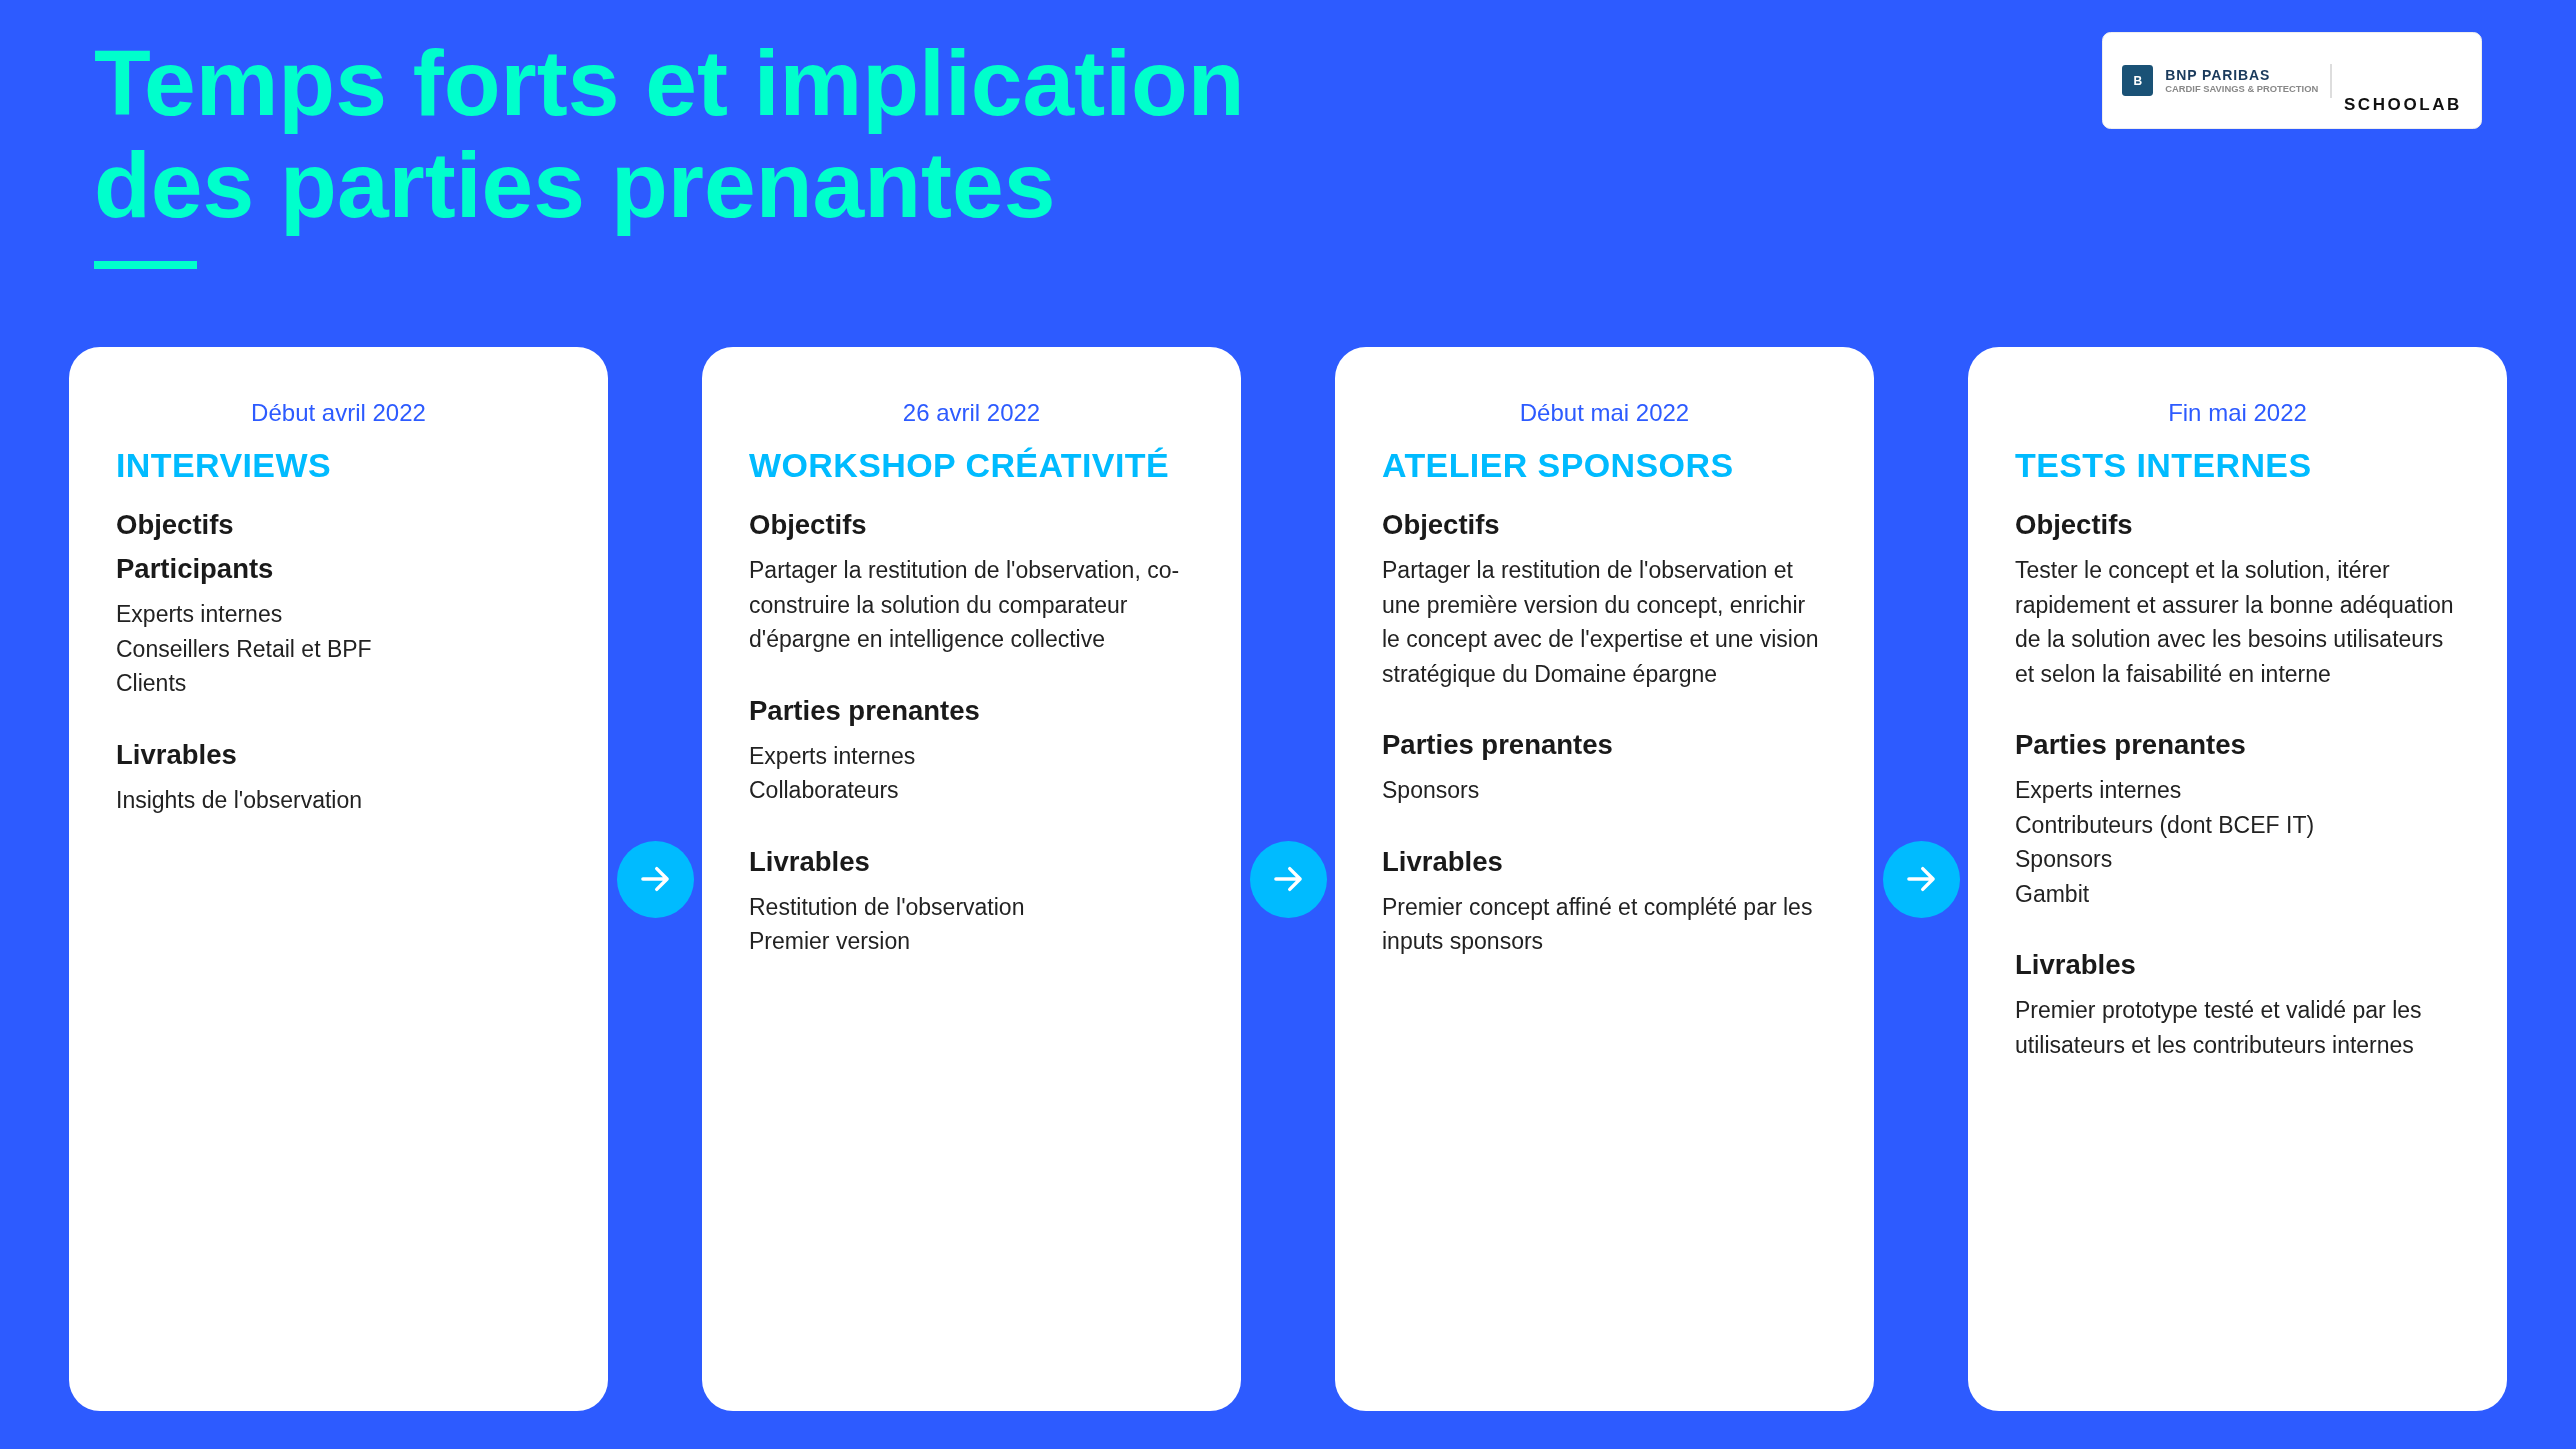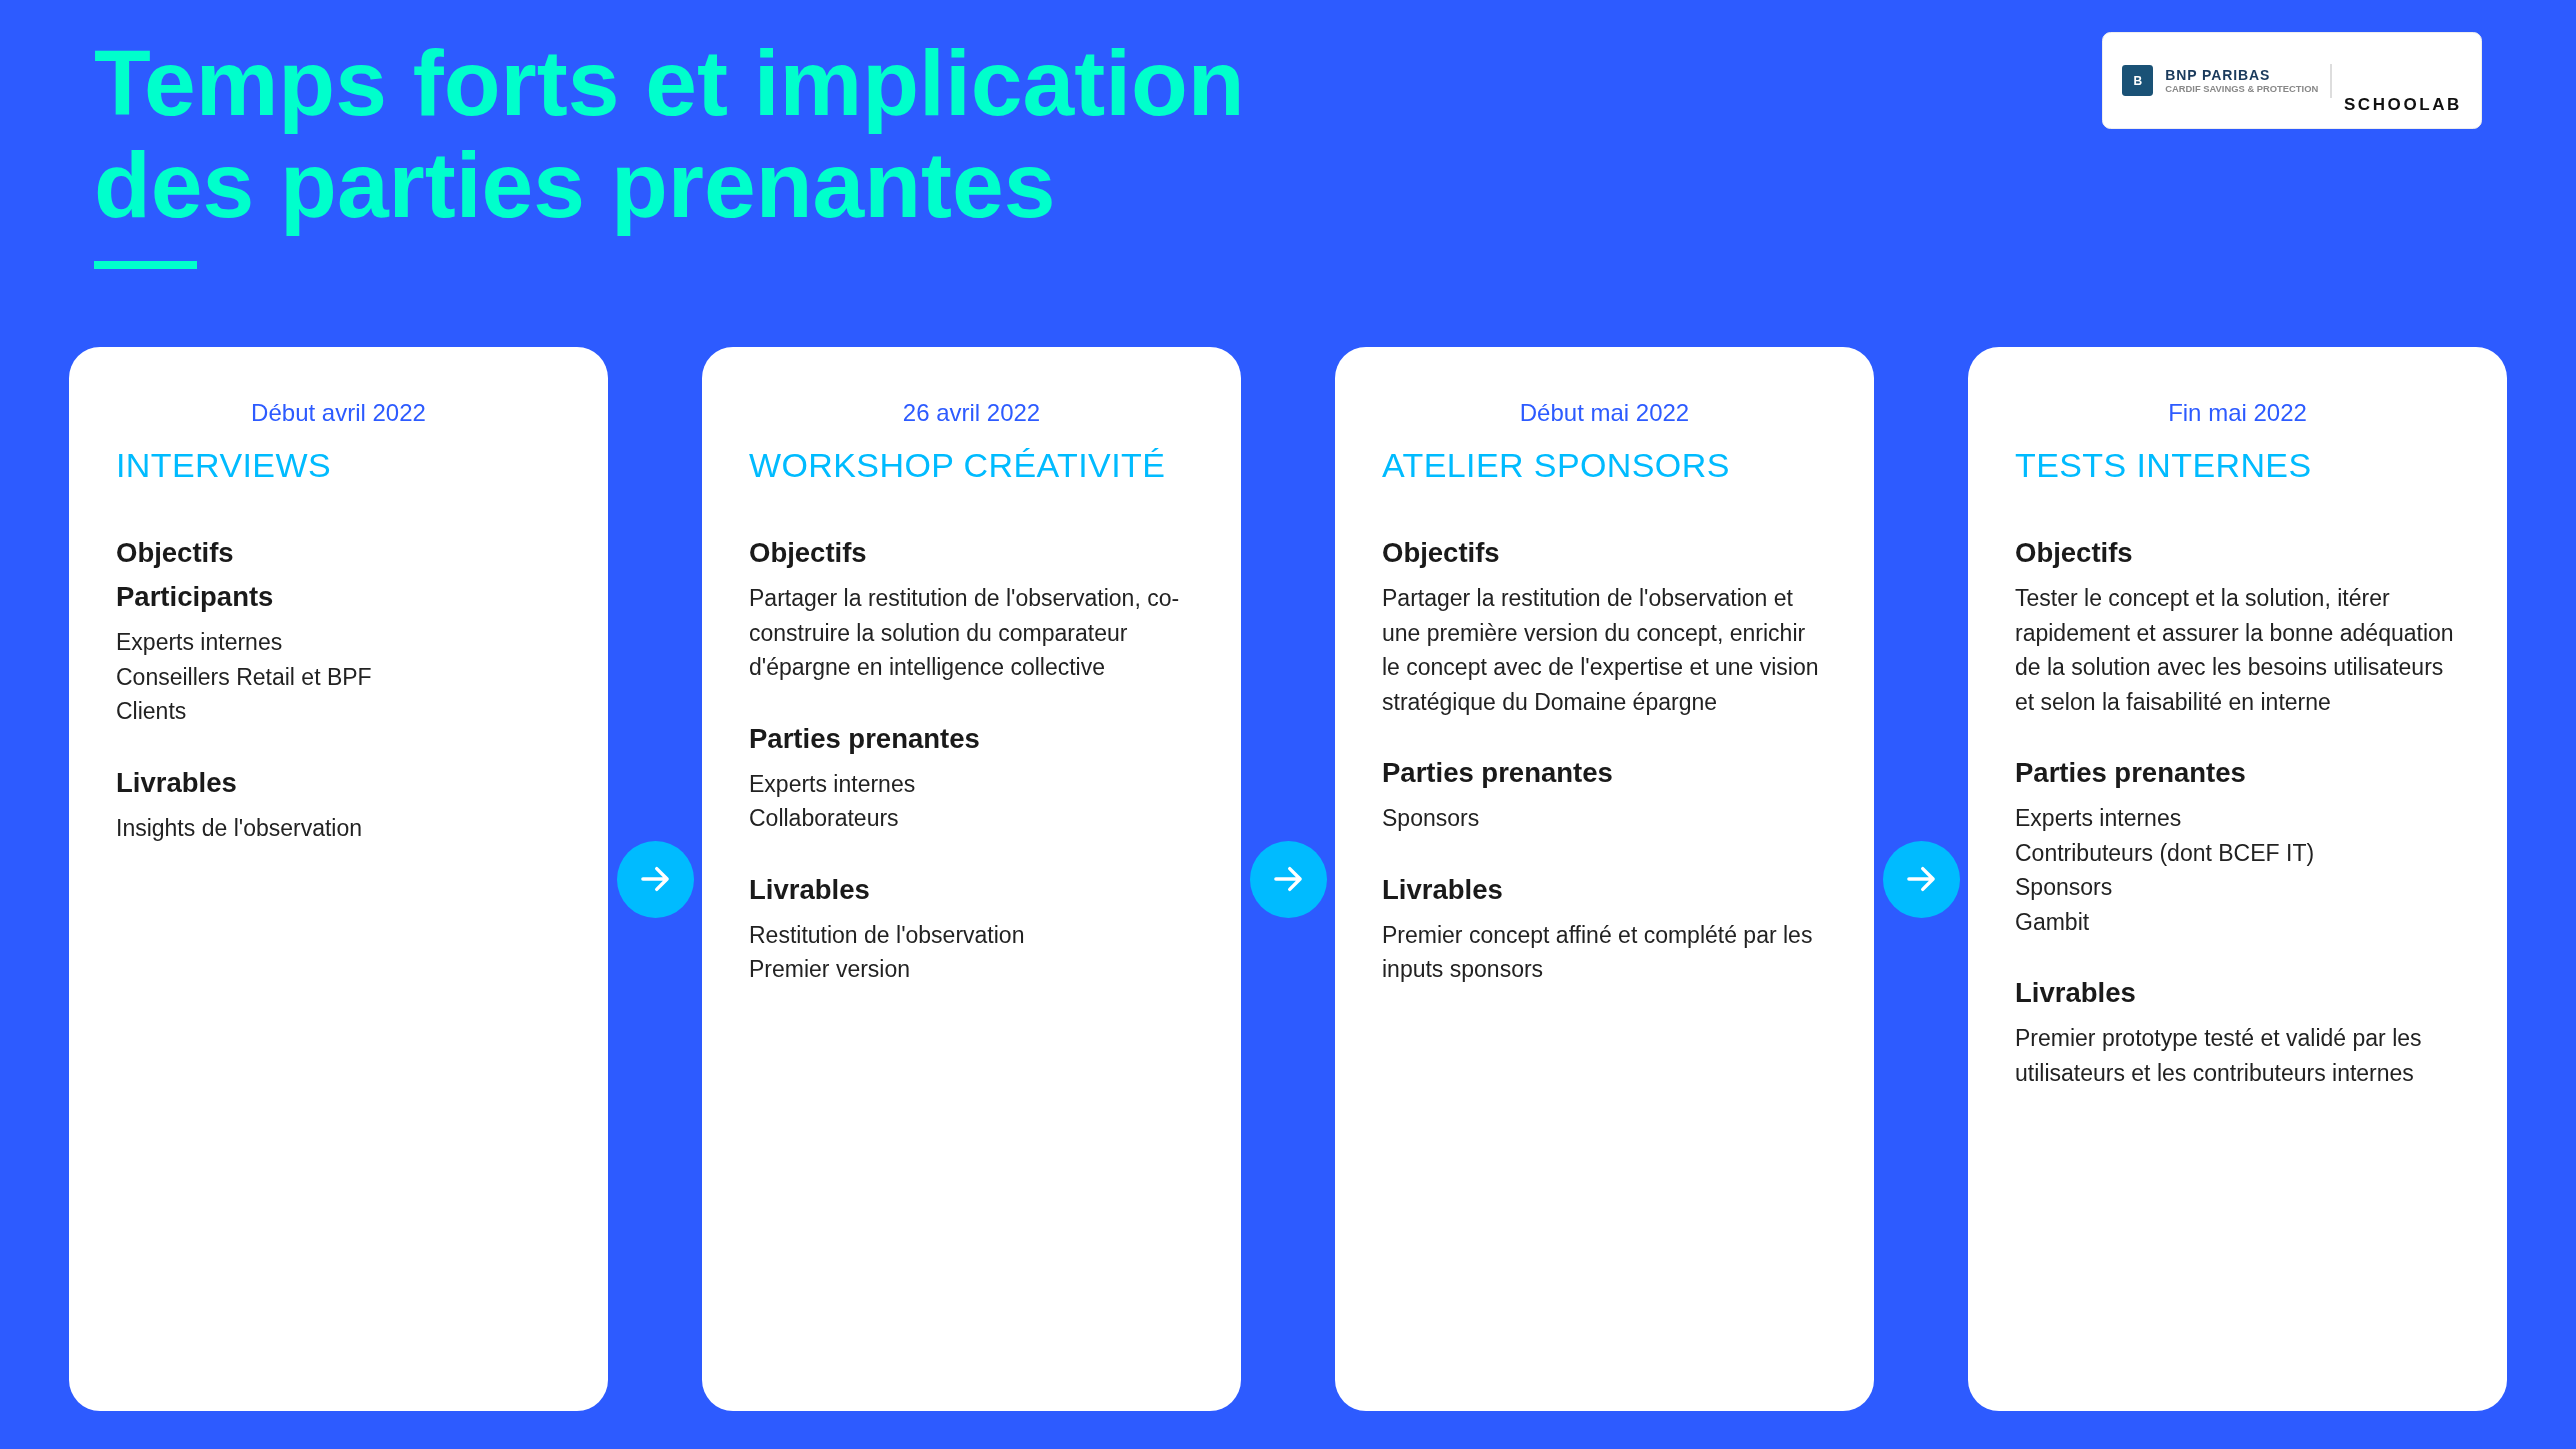--- a/index.html
+++ b/index.html
@@ -55,24 +55,24 @@
     .card-date {
       font-size: 24px;
       color: #2D5BFF;
       text-align: center;
       margin-bottom: 19px;
       font-weight: 400;
     }
 
     .card-title {
       font-size: 34px;
-      font-weight: 400;
+      font-weight: 700;
       color: #00BBFF;
       text-transform: uppercase;
-      margin-bottom: 52px;
+      margin-bottom: 24px;
       letter-spacing: 0.4px;
     }
 
     .card-section-title {
       font-size: 27.5px;
       font-weight: 900;
       color: #1a1a1a;
       margin-bottom: 12px;
     }
 

